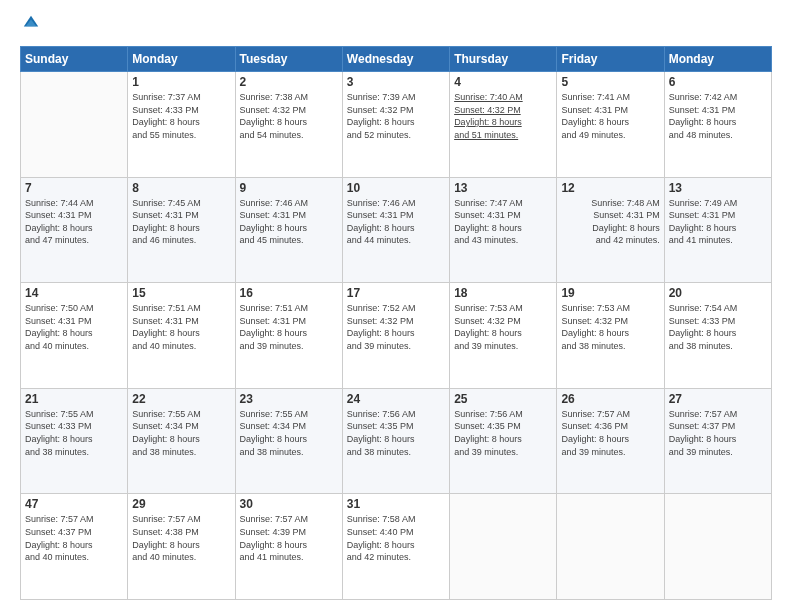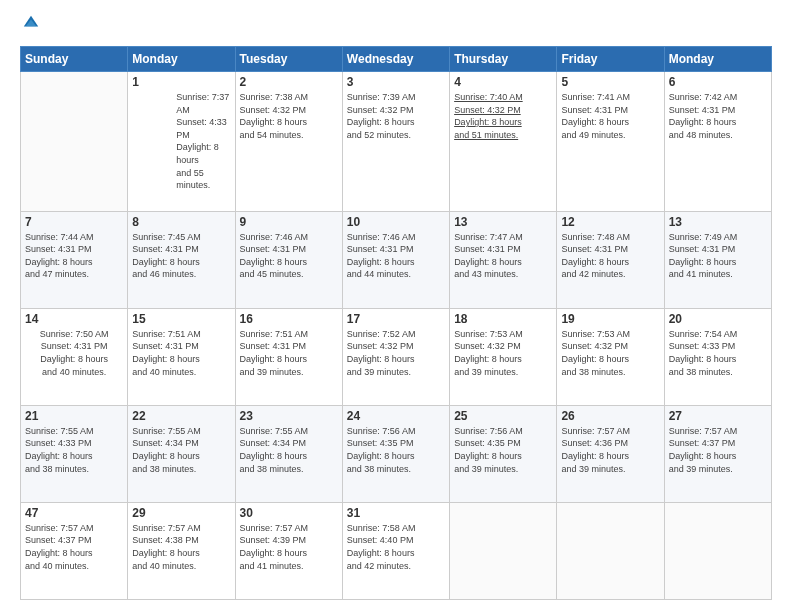--- a/index.html
+++ b/index.html
@@ -129,21 +129,21 @@
           <th>Thursday</th>
           <th>Friday</th>
           <th>Monday</th>
         </tr>
     </thead>
     <tbody id="calendar-body">
     <tr>
           <td class="empty-cell"></td>
           <td>
             <span class="day-num">1</span>
-            <div class="day-info" style="white-space: pre-line; margin-left: 44px;">Sunrise: 7:37 AM
+            <div class="day-info" style="white-space: pre-line;">Sunrise: 7:37 AM
 Sunset: 4:33 PM
 Daylight: 8 hours
 and 55 minutes.</div>
           </td>
           <td>
             <span class="day-num">2</span>
             <div class="day-info" style="white-space: pre-line;">Sunrise: 7:38 AM
 Sunset: 4:32 PM
 Daylight: 8 hours
 and 54 minutes.</div>
@@ -208,37 +208,37 @@
           </td>
           <td>
             <span class="day-num">13</span>
             <div class="day-info" style="white-space: pre-line;">Sunrise: 7:47 AM
 Sunset: 4:31 PM
 Daylight: 8 hours
 and 43 minutes.</div>
           </td>
           <td>
             <span class="day-num">12</span>
-            <div class="day-info" style="white-space: pre-line;">Sunrise: 7:48 AM
+            <div class="day-info" style="white-space: pre-line; text-align: right;">Sunrise: 7:48 AM
 Sunset: 4:31 PM
 Daylight: 8 hours
 and 42 minutes.</div>
           </td>
           <td>
             <span class="day-num">13</span>
             <div class="day-info" style="white-space: pre-line;">Sunrise: 7:49 AM
 Sunset: 4:31 PM
 Daylight: 8 hours
 and 41 minutes.</div>
           </td>
         </tr>
         <tr>
           <td>
             <span class="day-num">14</span>
-            <div class="day-info" style="white-space: pre-line; text-align: center;">Sunrise: 7:50 AM
+            <div class="day-info" style="white-space: pre-line;">Sunrise: 7:50 AM
 Sunset: 4:31 PM
 Daylight: 8 hours
 and 40 minutes.</div>
           </td>
           <td>
             <span class="day-num">15</span>
             <div class="day-info" style="white-space: pre-line;">Sunrise: 7:51 AM
 Sunset: 4:31 PM
 Daylight: 8 hours
 and 40 minutes.</div>

